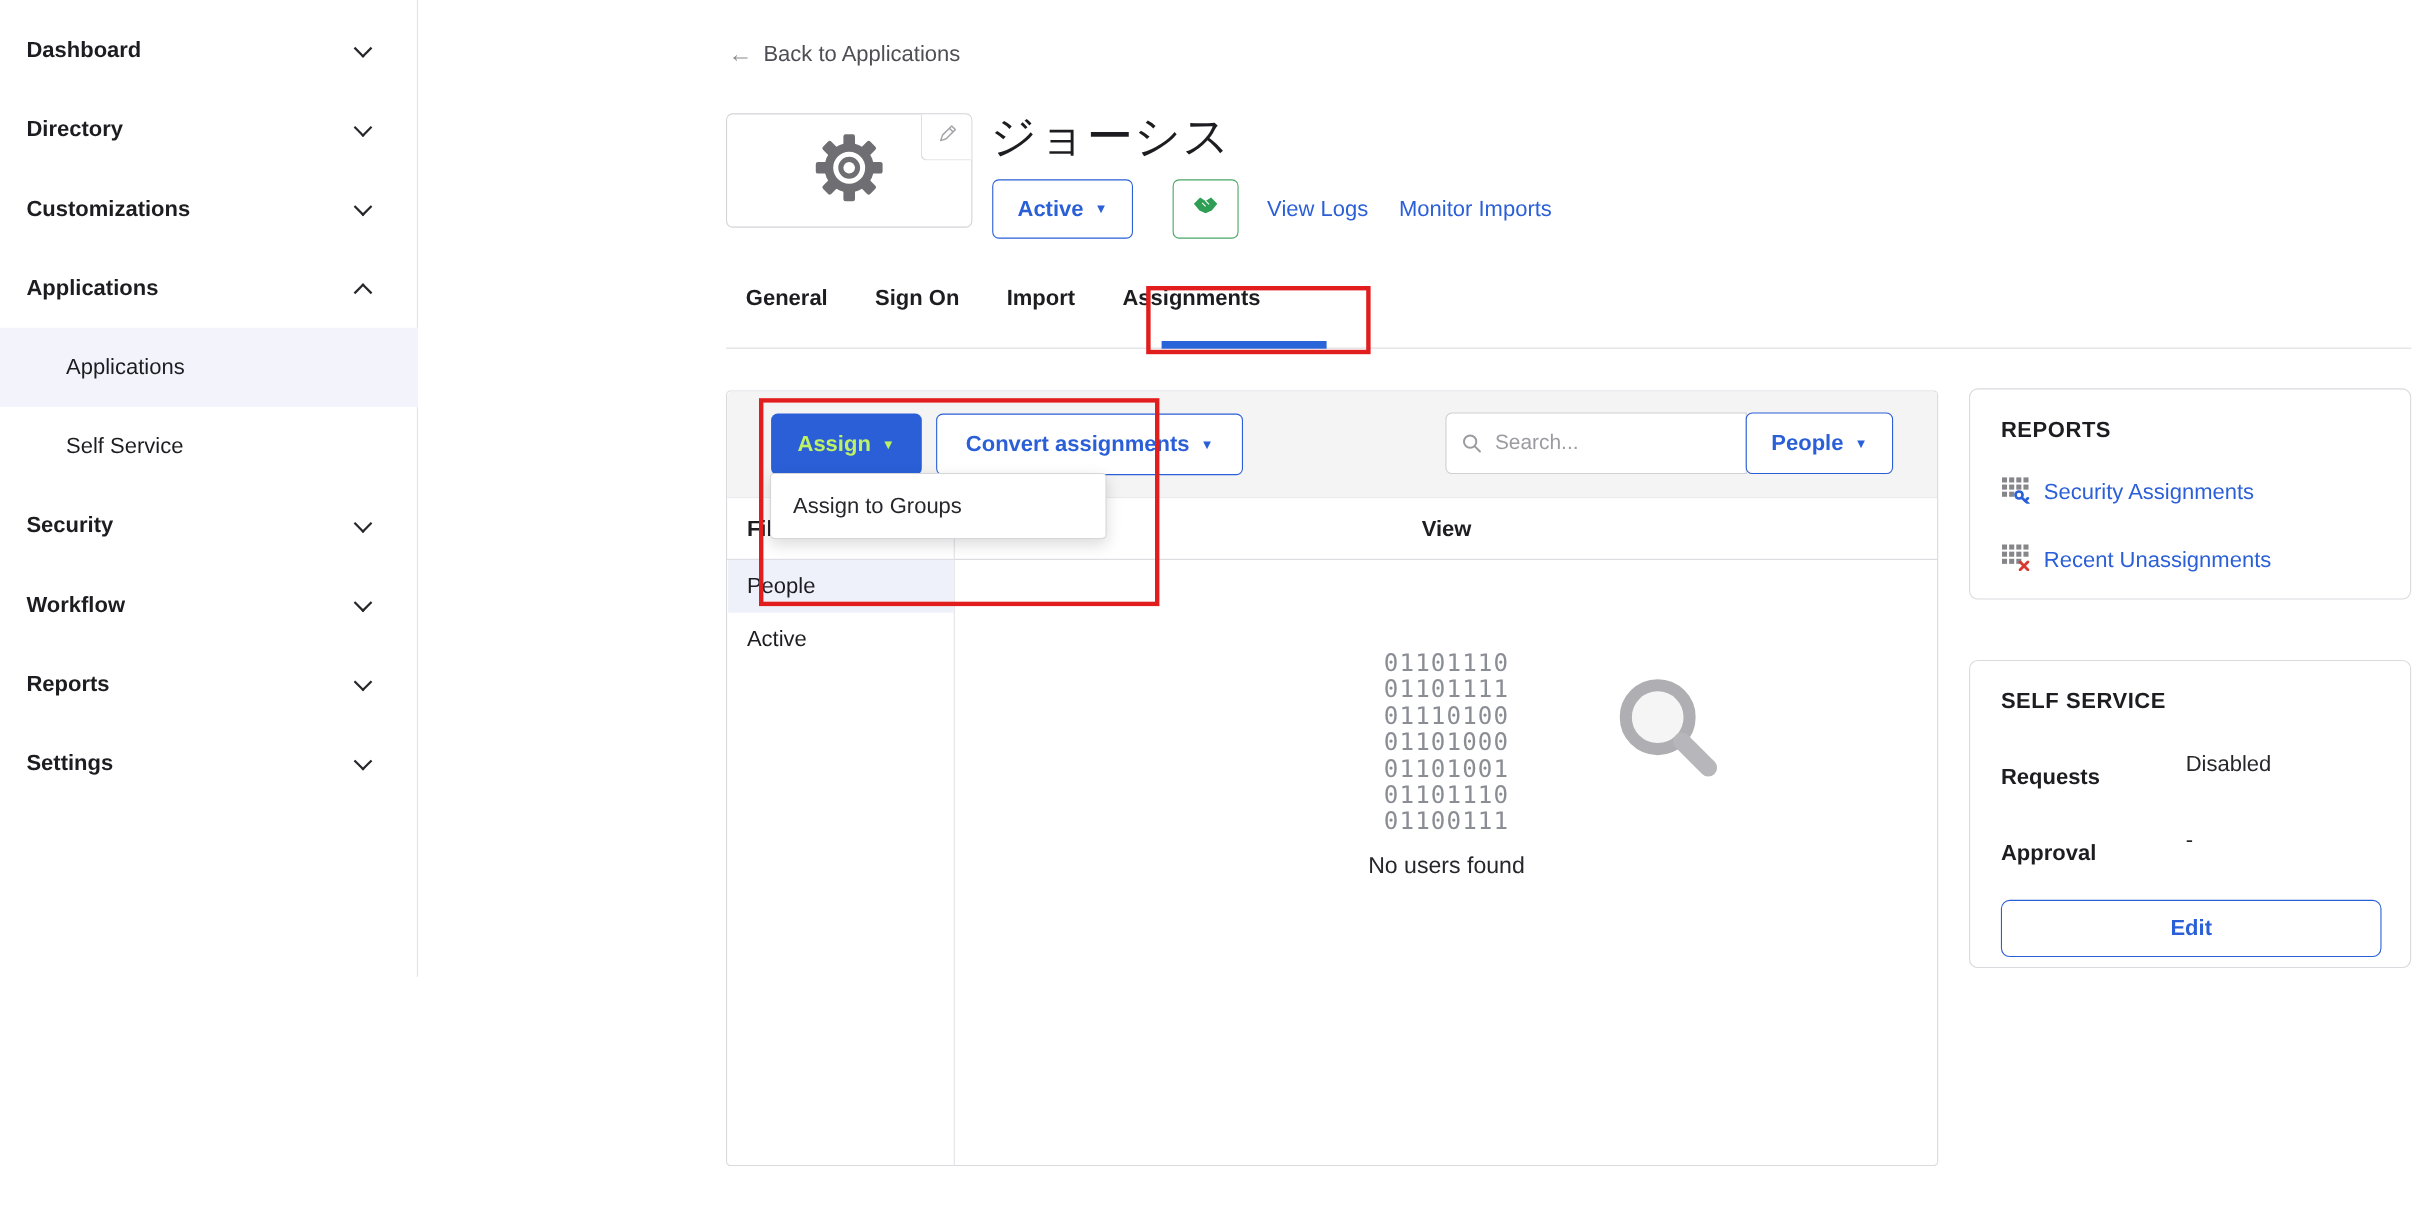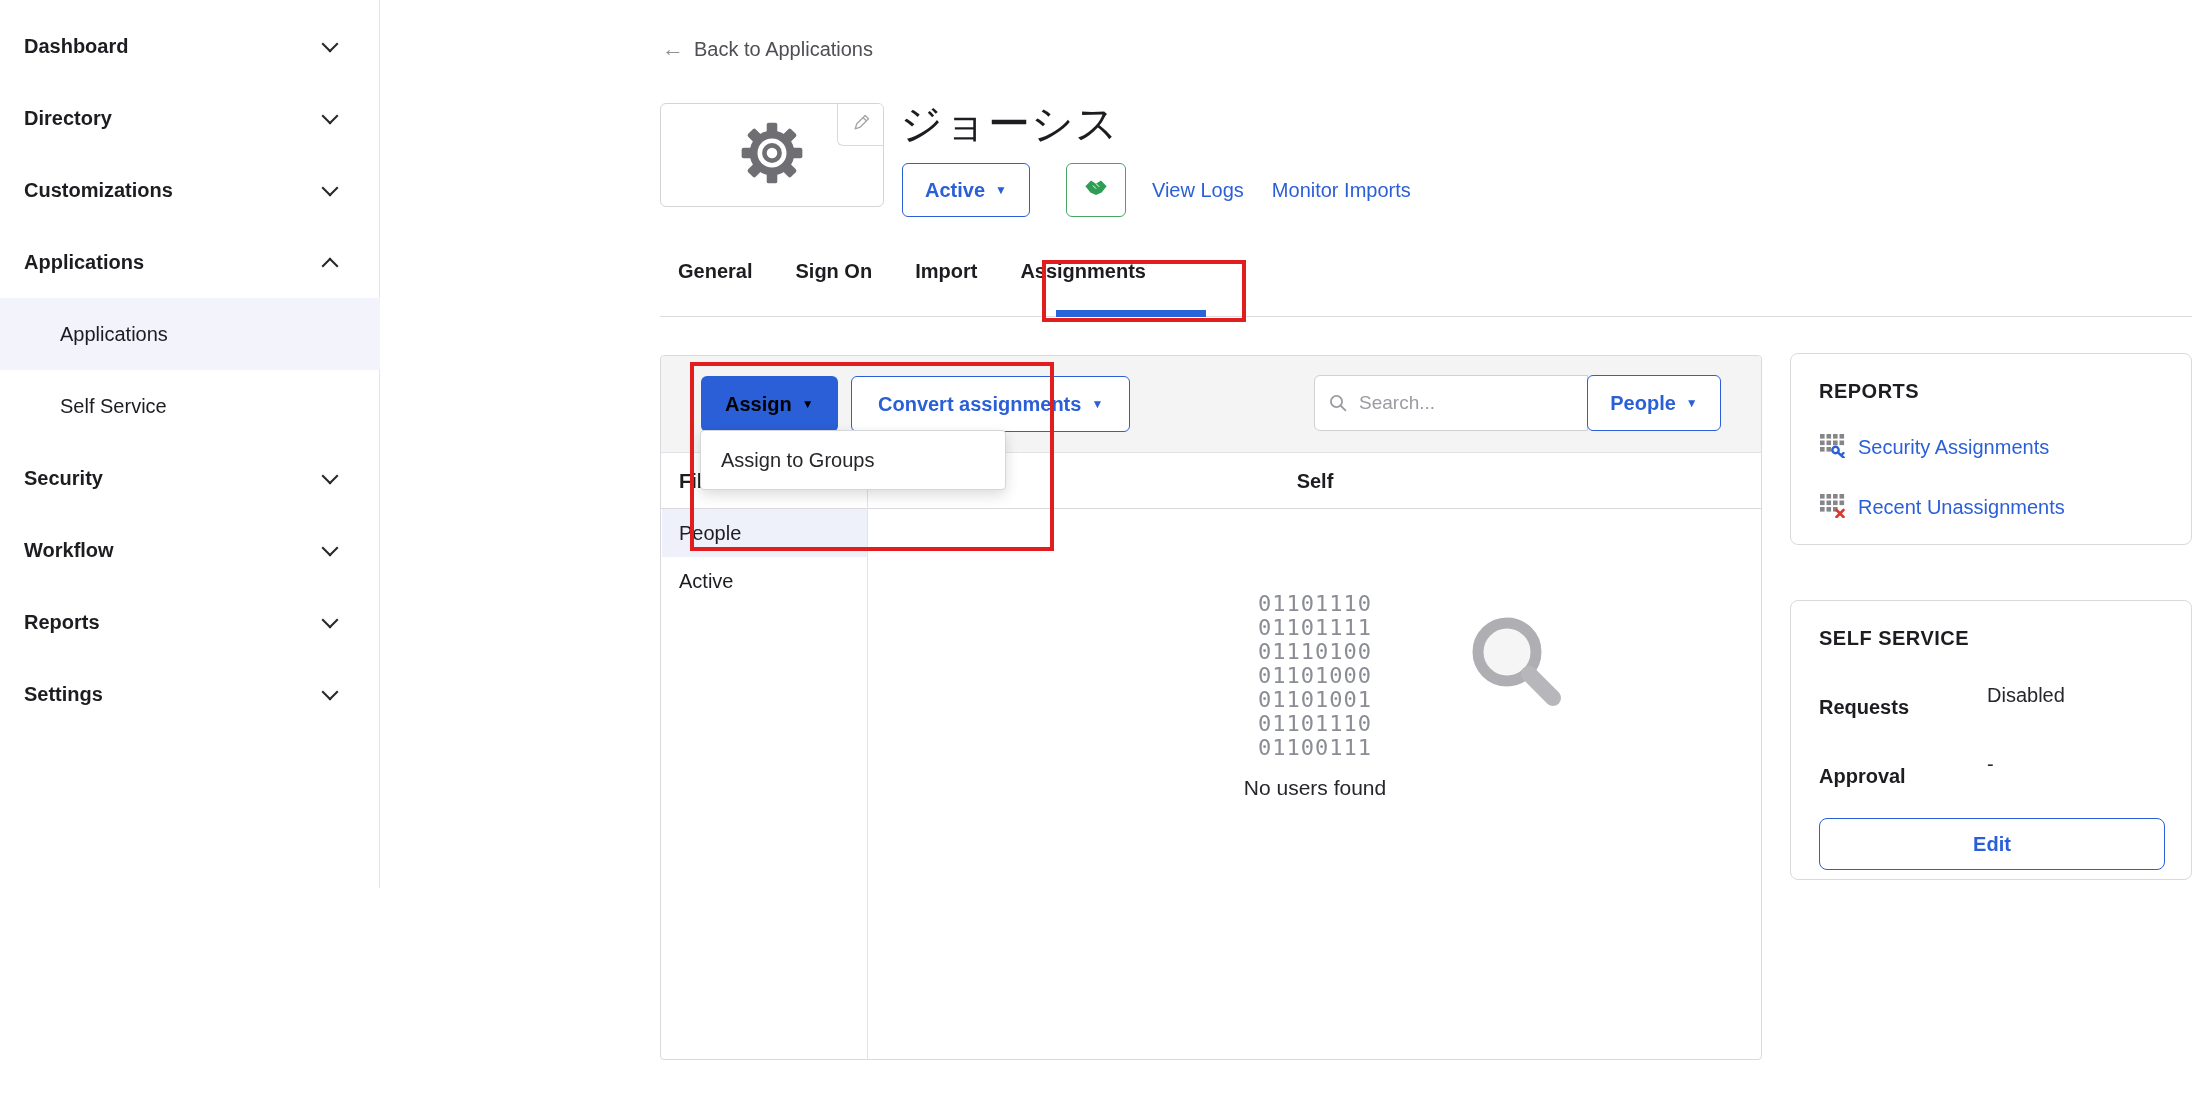--- a/index.html
+++ b/index.html
@@ -88,21 +88,21 @@
   .main-panel {
     position: absolute; left: 660px; top: 355px; width: 1102px; height: 705px;
     border: 1px solid #d9d9de; border-radius: 4px; background: #fff;
   }
   .toolbar {
     position: absolute; left: 0; top: 0; width: 100%; height: 97px;
     background: #f4f4f5; border-bottom: 1px solid #e3e3e7; border-radius: 4px 4px 0 0;
   }
   .assign-btn {
     position: absolute; left: 40px; top: 20px; height: 56px; padding: 0 24px;
-    background: #2a5fd7; color: #000000; border: none;
+    background: #2a5fd7; color: #bef264; border: none;
   }
   .convert-btn { position: absolute; left: 190px; top: 20px; height: 56px; padding: 0 26px; }
   .search-wrap { position: absolute; right: 40px; top: 19px; display: flex; }
   .search-input {
     width: 274px; height: 56px; border: 1px solid #cfcfd4; border-radius: 6px 0 0 6px;
     background: #fff; padding: 0 14px 0 44px; font-size: 19px; color: #3a3a40;
     font-family: "Liberation Sans", sans-serif; outline: none;
   }
   .search-input::placeholder { color: #9b9ba1; }
   .search-icon { position: absolute; left: 14px; top: 18px; }
@@ -293,21 +293,21 @@
         <input class="search-input" type="text" placeholder="Search..." style="">
         <button class="btn btn-outline-blue people-btn">
           <span>People</span>
           <span class="caret">▼</span>
         </button>
       </div>
     </div>
 
     <div class="thead-row">
       <span class="filters-header">Filters</span>
-      <span class="type-header">Self</span>
+      <span class="type-header">View</span>
     </div>
     <div class="col-divider"></div>
 
     <div class="filter-row people">People</div>
     <div class="filter-row groups">Active</div>
 
     <div class="empty-state">
       <div class="binary-line">01101110</div>
       <div class="binary-line">01101111</div>
       <div class="binary-line">01110100</div>

